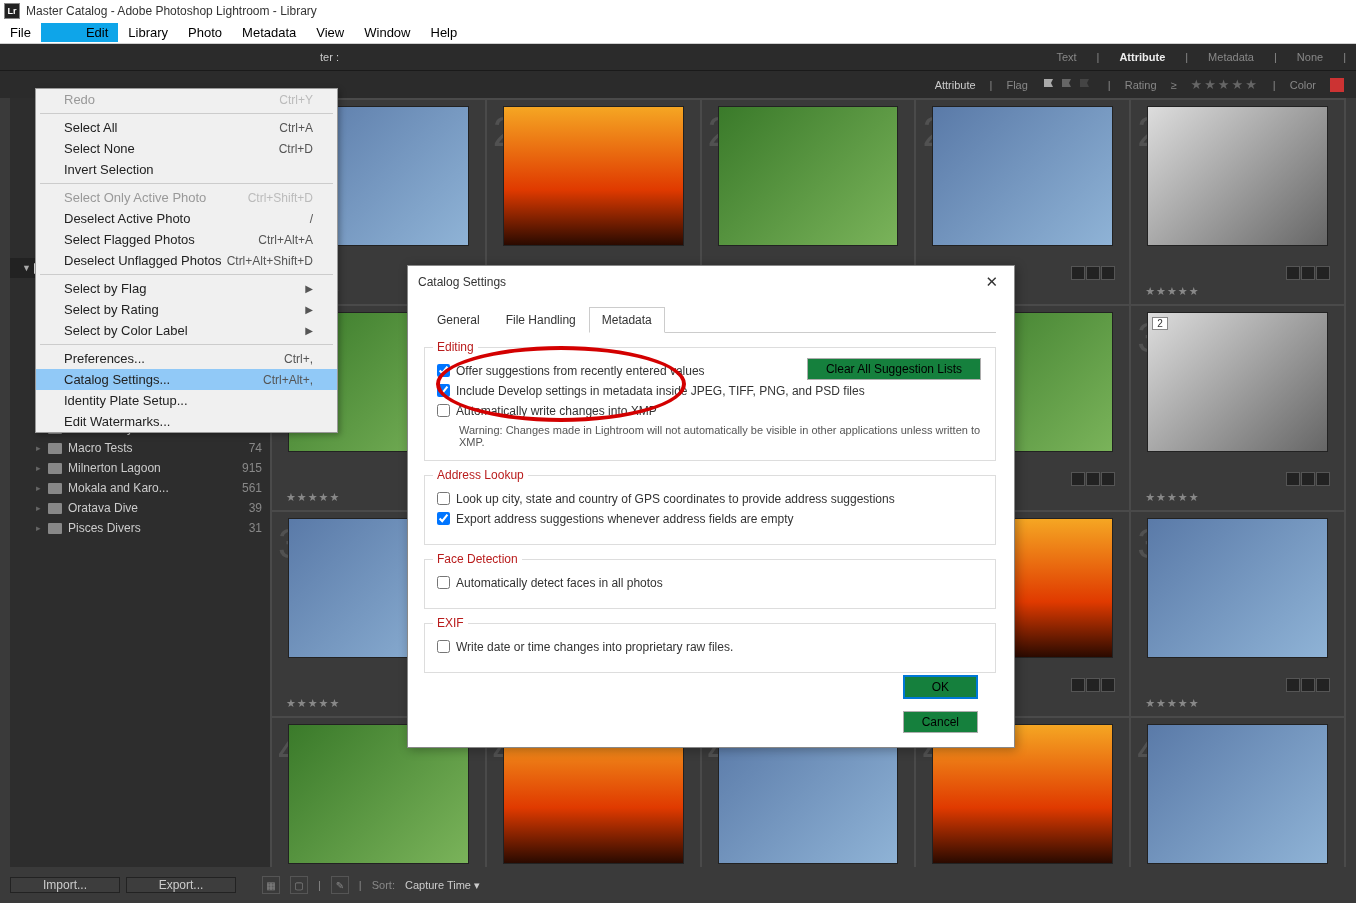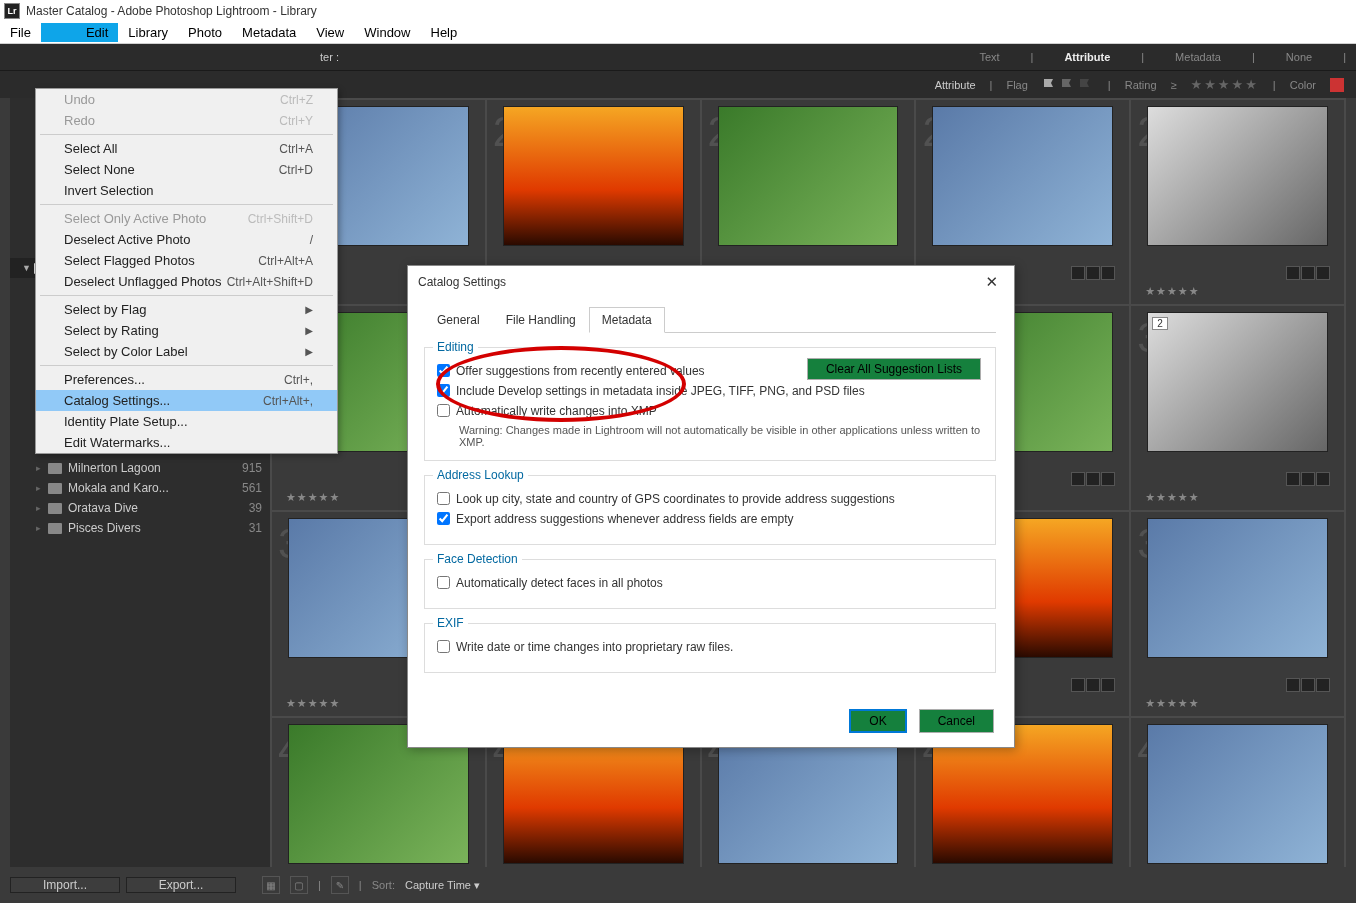--- a/index.html
+++ b/index.html
@@ -12,21 +12,21 @@
 
 .menubar { height: 22px; background: #fff; display: flex; align-items: center; font-size: 13px; border-bottom: 1px solid #d0d0d0; }
 .menubar .menu-item { padding: 2px 10px; cursor: default; }
 .menubar .menu-item.active { background: #0ea5e9; padding-left: 45px; }
 
 
 .app-body { position: relative; height: 859px; background: #3a3a3a; }
 
 
 .filter-bar { height: 26px; background: #2b2b2b; display: flex; align-items: center; color: #aaa; font-size: 11px; padding-right: 10px; }
-.filter-bar .right { margin-left: auto; display: flex; gap: 31px; }
+.filter-bar .right { margin-left: auto; display: flex; gap: 20px; }
 .filter-bar .right span { color: #888; }
 .filter-bar .right .active-f { color: #eee; font-weight: 600; }
 .filter-bar .sep { color: #555; }
 .attr-bar { height: 28px; background: #2b2b2b; display: flex; align-items: center; justify-content: flex-end; color: #888; font-size: 11px; padding-right: 12px; gap: 14px; border-top: 1px solid #1a1a1a; }
 .attr-bar .flags { display: flex; gap: 2px; }
 .attr-bar .flag { width: 16px; height: 16px; color: #666; }
 .attr-bar .stars { color: #666; letter-spacing: 2px; font-size: 13px; }
 .attr-bar .color-swatch { width: 14px; height: 14px; background: #c33; }
 
 
@@ -76,27 +76,27 @@
 
 
 .dialog { position: absolute; left: 407px; top: 221px; width: 608px; height: 483px; background: #fff; border: 1px solid #888; box-shadow: 2px 2px 10px rgba(0,0,0,.3); font-size: 12px; color: #333; z-index: 60; }
 .dialog-title { height: 32px; display: flex; align-items: center; padding: 0 10px; font-size: 12px; }
 .dialog-title .close { margin-left: auto; font-size: 15px; cursor: default; padding: 2px 6px; }
 .dialog-body { padding: 8px 18px 12px 16px; }
 .tabs { display: flex; border-bottom: 1px solid #ccc; font-size: 12px; }
 .tab { padding: 5px 12px; background: #fff; border: 1px solid transparent; position: relative; top: 1px; }
 .tab.active { border: 1px solid #ccc; border-bottom: 1px solid #fff; }
 .group { border: 1px solid #ddd; margin-top: 14px; padding: 10px 12px 12px 12px; font-size: 12px; position: relative; }
-.group .legend { position: absolute; top: -8px; left: 8px; background: #fff; padding: 0 4px; color: #0369a1; font-size: 12px; }
+.group .legend { position: absolute; top: -8px; left: 8px; background: #fff; padding: 0 4px; color: #b91c1c; font-size: 12px; }
 .chk-row { display: flex; align-items: flex-start; gap: 6px; margin: 6px 0; font-size: 12px; }
 .chk-row input { width: 13px; height: 13px; }
 .warning { font-size: 11px; color: #555; margin: 4px 0 0 22px; }
 .btn-d { padding: 3px 18px; background: #15803d; border: 1px solid #adadad; font-size: 12px; }
 .btn-d.primary { border: 2px solid #0078d7; }
-.dialog-buttons { position: absolute; right: 20px; bottom: 14px; display: flex; gap: 12px; }
+.dialog-buttons { position: absolute; right: 36px; bottom: 14px; display: flex; gap: 12px; flex-direction: column; }
 .clear-btn { position: absolute; right: 14px; top: 10px; }
 
 
 .red-ellipse { position: absolute; border: 4px solid #d30000; border-radius: 50%; pointer-events: none; z-index: 70; }
 
 </style>
 </head>
 <body>
 
 <div class="titlebar">
@@ -475,24 +475,20 @@
       <span class="sep">|</span>
       <div class="ico">✎</div>
       <span class="sep">|</span>
       <span>Sort:</span>
       <span class="dropdown"><span>Capture Time</span> ▾</span>
     </div>
   </div>
 
   <div class="edit-menu" id="edit-menu">
       <div class="mrow disabled">
-        <span class="label">Undo</span>
-        <span class="accel">Ctrl+Z</span>
-      </div>
-      <div class="mrow disabled">
         <span class="label">Redo</span>
         <span class="accel">Ctrl+Y</span>
       </div>
       <div class="sep"></div>
       <div class="mrow">
         <span class="label">Select All</span>
         <span class="accel">Ctrl+A</span>
       </div>
       <div class="mrow">
         <span class="label">Select None</span>

